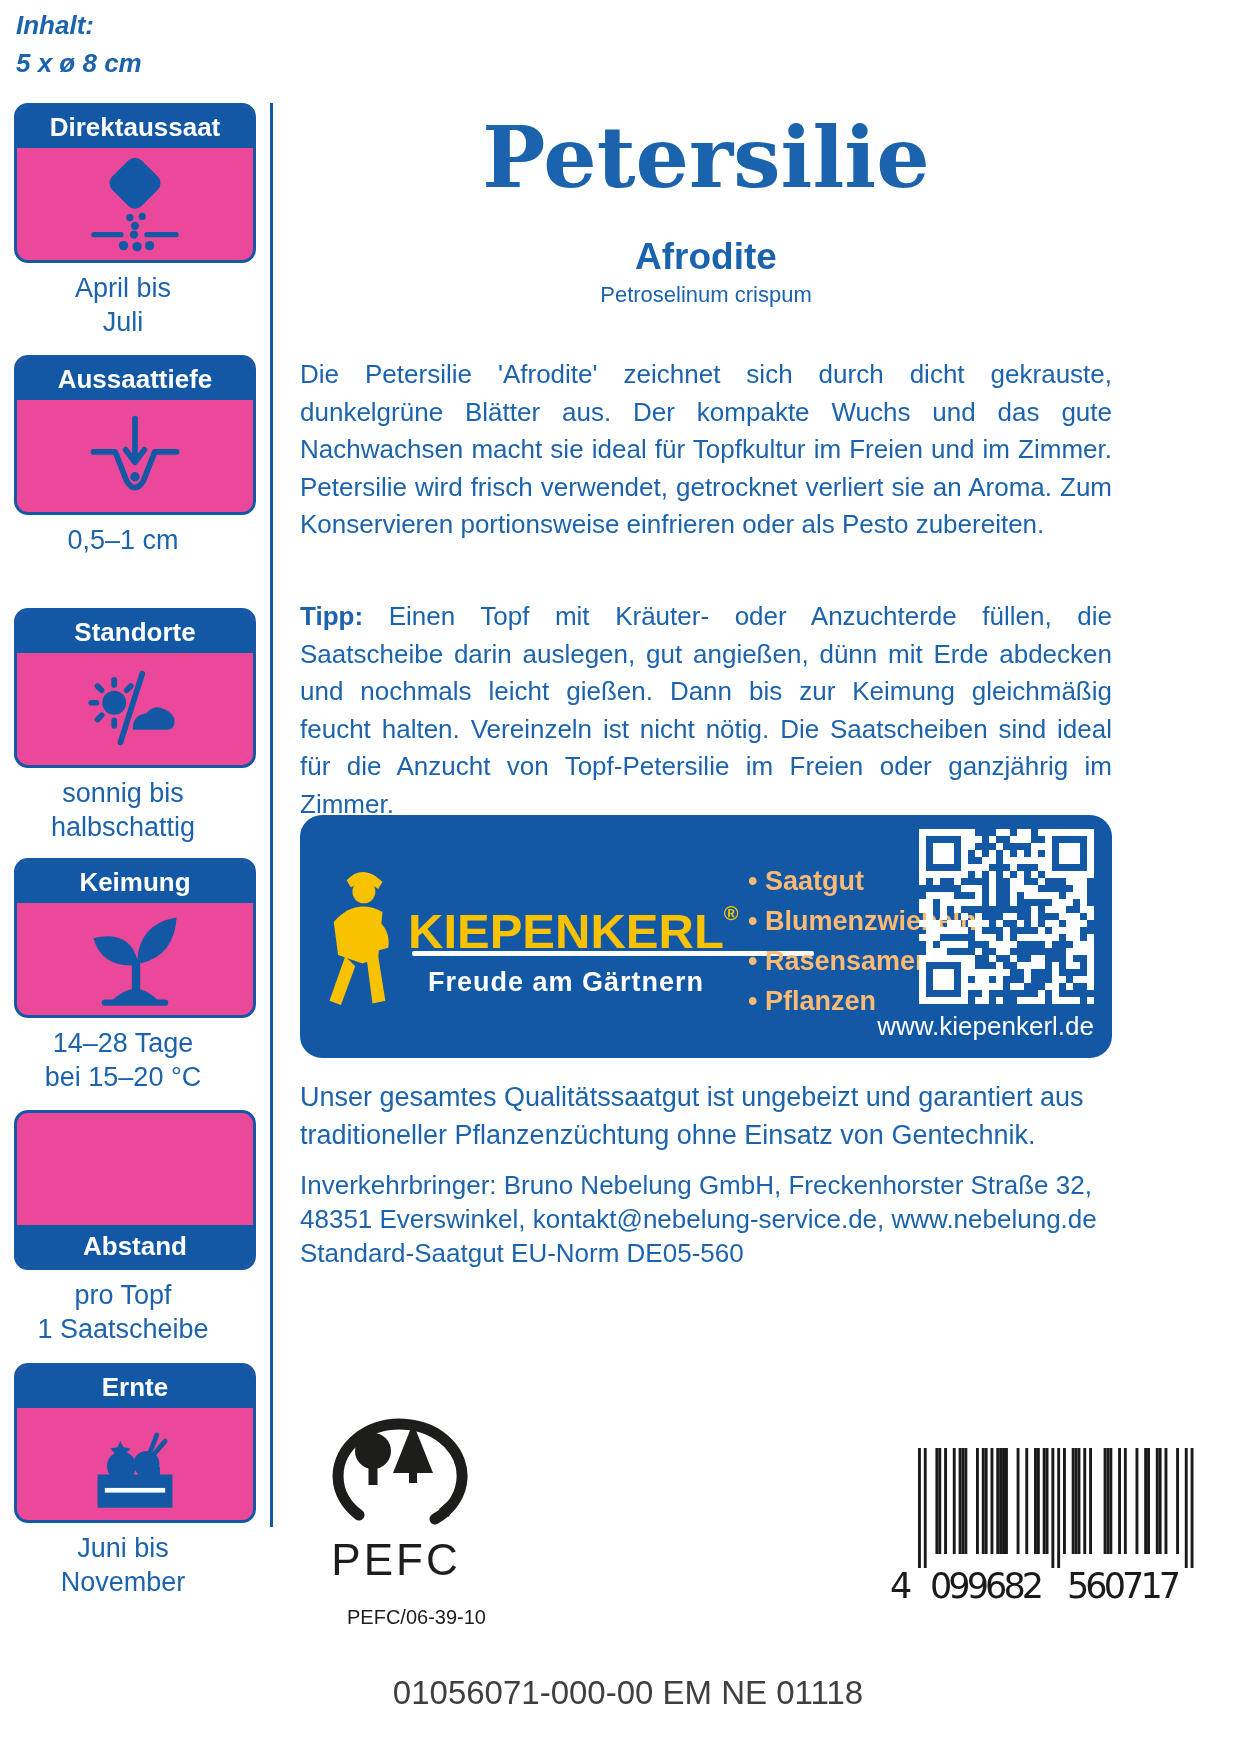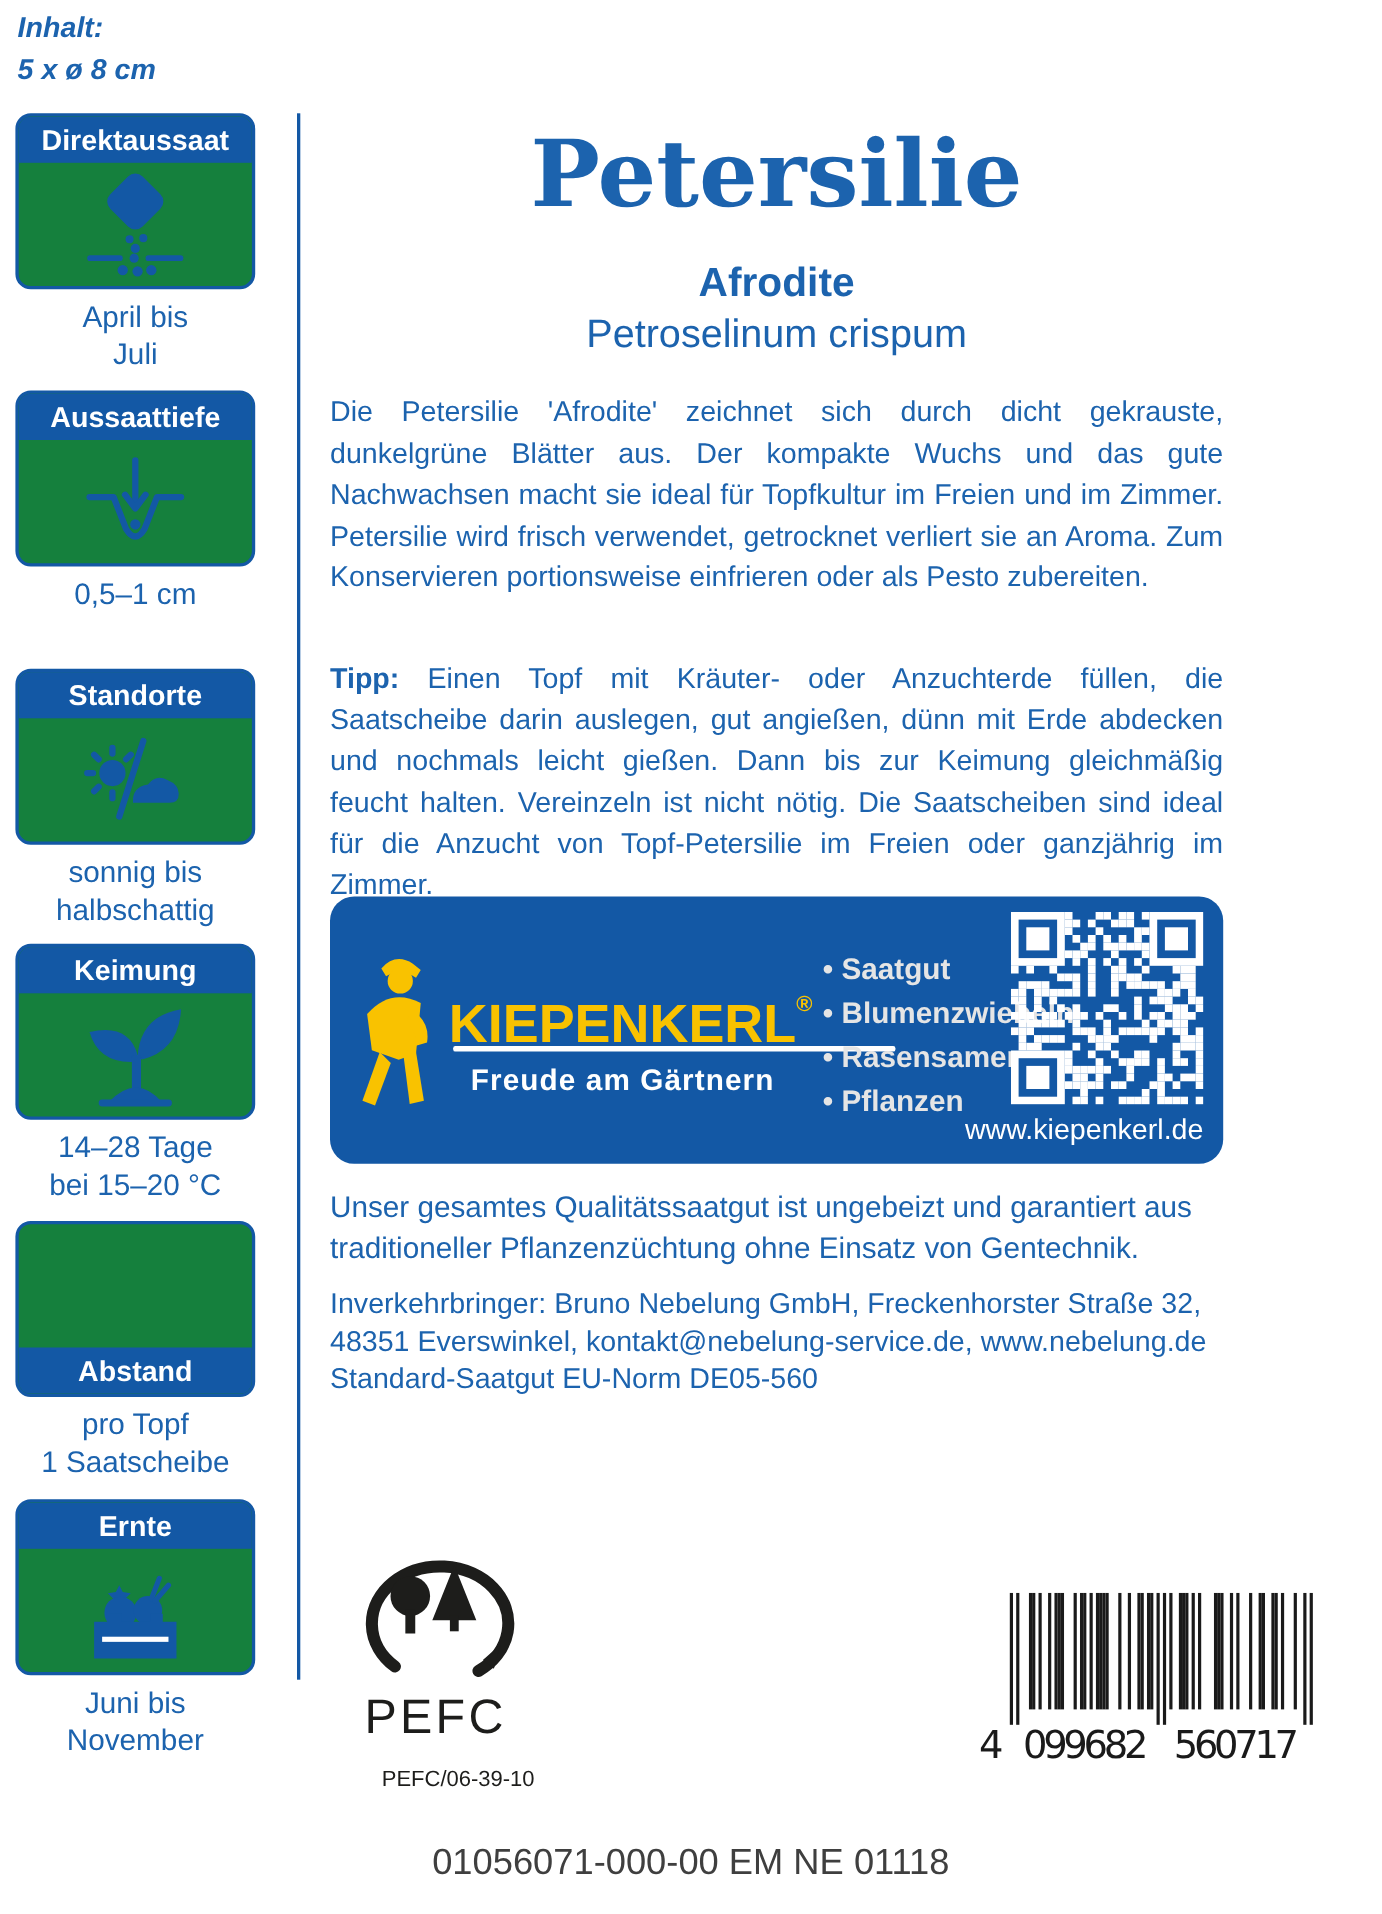--- a/index.html
+++ b/index.html
@@ -12,46 +12,46 @@
   *{margin:0;padding:0;box-sizing:border-box;}
   html,body{background:#ffffff;}
   body{font-family:"Liberation Sans",sans-serif;}
   #page{position:relative;width:1256px;height:1740px;background:#fff;overflow:hidden;}
 
   
   .inhalt{position:absolute;left:16px;top:6px;color:var(--text);font-weight:bold;font-size:26px;line-height:38px;white-space:pre-line;font-style:italic;}
 
   
   .unit{position:absolute;left:14px;width:218px;}
-  .card{width:218px;height:160px;border:3px solid var(--blue);border-radius:14px;overflow:hidden;background:#15803d;}
+  .card{width:242px;height:160px;border:3px solid var(--blue);border-radius:14px;overflow:hidden;background:#ec4899;}
   .card-hd{height:42px;background:var(--blue);color:#fff;font-weight:bold;font-size:26px;display:flex;align-items:center;justify-content:center;}
   .card-bd{height:112px;display:flex;align-items:center;justify-content:center;}
   .card-bd svg{width:104px;height:104px;}
   .cap{margin-top:8px;text-align:center;color:var(--text);font-size:27px;line-height:34px;white-space:pre-line;}
 
   .divider{position:absolute;left:270px;top:103px;width:3px;height:1424px;background:var(--blue);}
 
   
   .main{position:absolute;left:300px;width:812px;}
   .title{top:108px;text-align:center;color:var(--text);font-family:"DejaVu Serif",serif;font-weight:bold;font-size:84px;line-height:100px;}
   .variety{top:236px;text-align:center;color:var(--text);font-weight:bold;font-size:37px;}
-  .botanical{top:282px;text-align:center;color:var(--text);font-size:36px;}
+  .botanical{top:282px;text-align:center;color:var(--text);font-size:22px;}
   .para{color:var(--text);font-size:26px;line-height:37.5px;text-align:justify;margin-top:16px;}
   .p1{top:340px;}
   .p2{top:582px;}
   .tip-label{font-weight:bold;}
 
   
   .brandbox{position:absolute;left:300px;top:815px;width:812px;height:243px;background:var(--blue);border-radius:22px;}
   .mascot{position:absolute;left:18px;top:46px;width:86px;height:172px;}
   .logoline{position:absolute;left:108px;top:72px;color:var(--yellow);font-weight:bold;font-size:49px;letter-spacing:0px;line-height:52px;}
   .logoline sup{font-size:20px;vertical-align:28px;}
   .logo-underline{position:absolute;left:112px;top:136px;width:402px;height:5px;background:#ffffff;border-radius:2px;}
   .tagline{position:absolute;left:128px;top:152px;color:#ffffff;font-weight:bold;font-size:27px;letter-spacing:1px;}
-  .bullets{position:absolute;left:448px;top:46px;color:#e5e5e5;font-weight:bold;font-size:27px;line-height:40px;}
+  .bullets{position:absolute;left:448px;top:46px;color:#fdba74;font-weight:bold;font-size:27px;line-height:40px;}
   .bullets div::before{content:"• ";}
   .qr{position:absolute;right:18px;top:14px;width:175px;height:175px;}
   .website{position:absolute;right:18px;top:196px;color:#ffffff;font-size:26px;}
 
   
   .quality{top:1078px;color:var(--text);font-size:27px;line-height:38px;text-align:left;}
   .distrib{top:1168px;color:var(--text);font-size:26px;line-height:34px;white-space:pre-line;}
 
   .pefc{position:absolute;left:306px;top:1396px;width:180px;text-align:center;color:var(--dark);}
   .pefc svg{width:150px;height:138px;}

